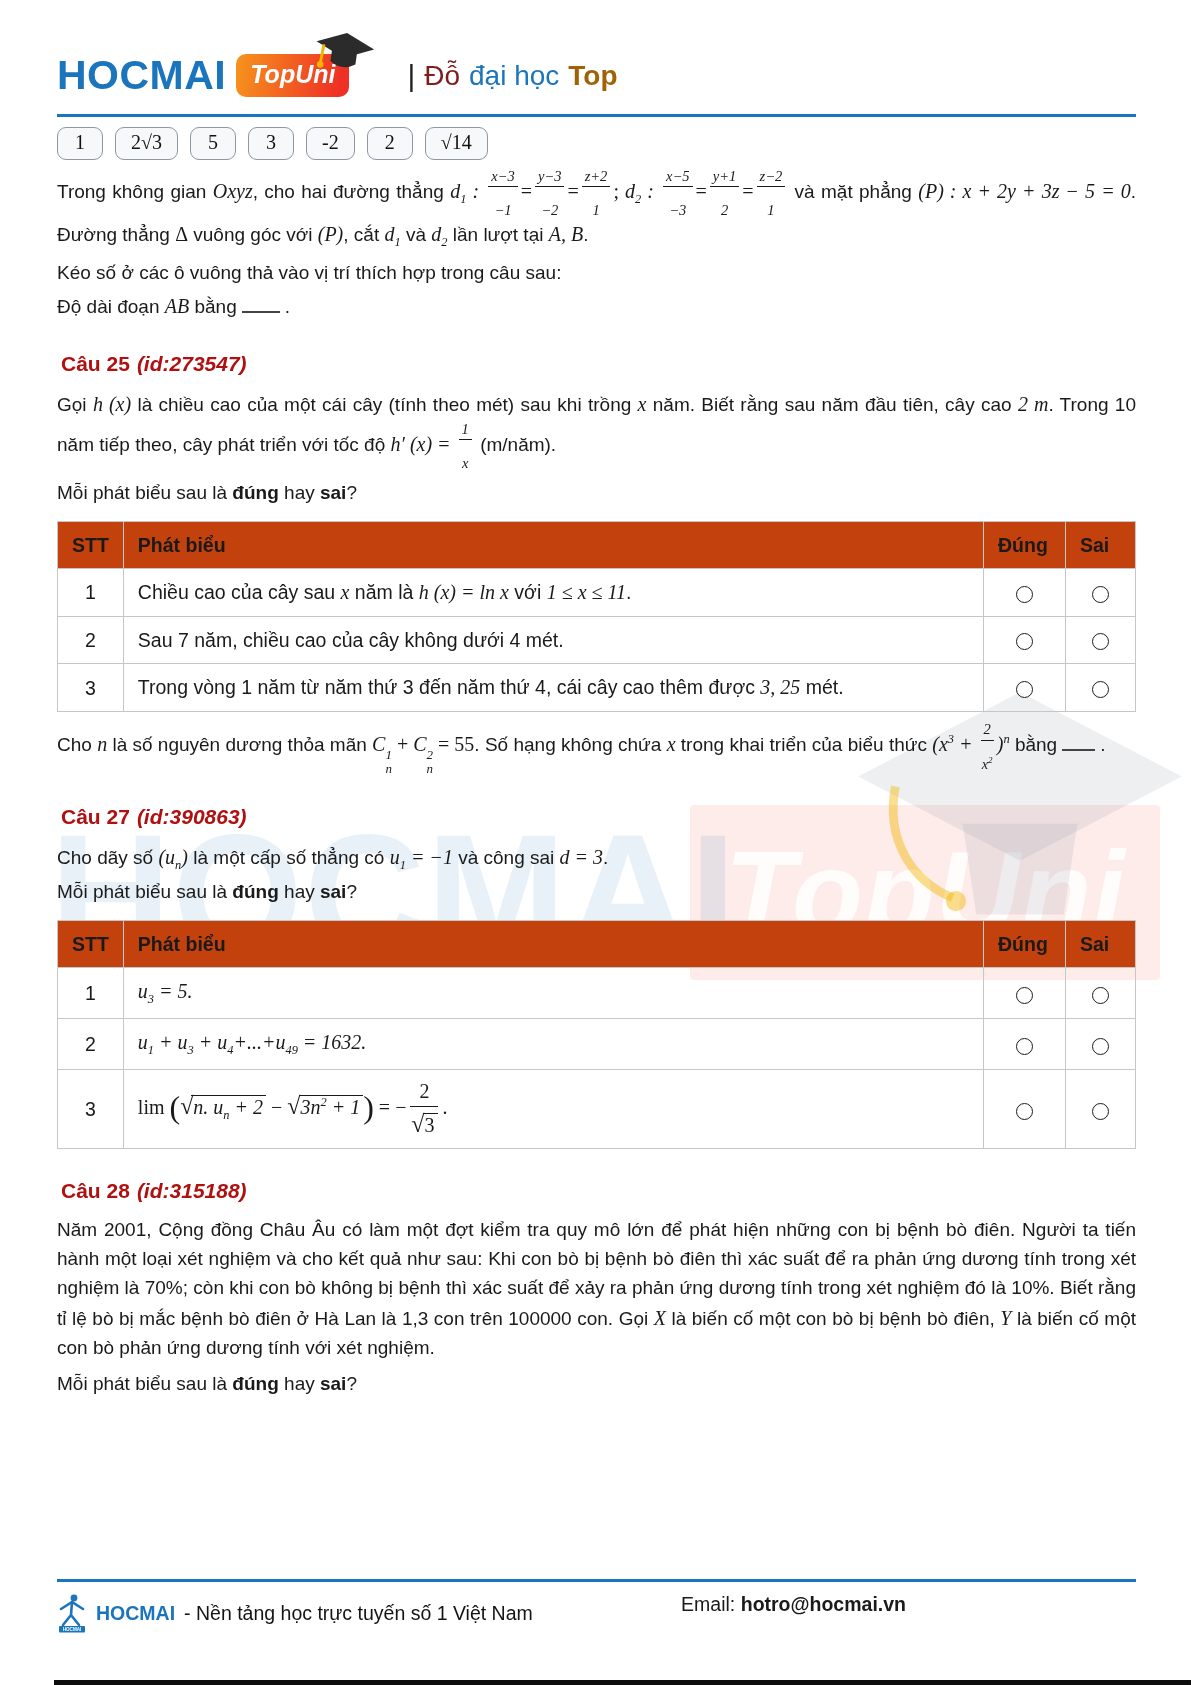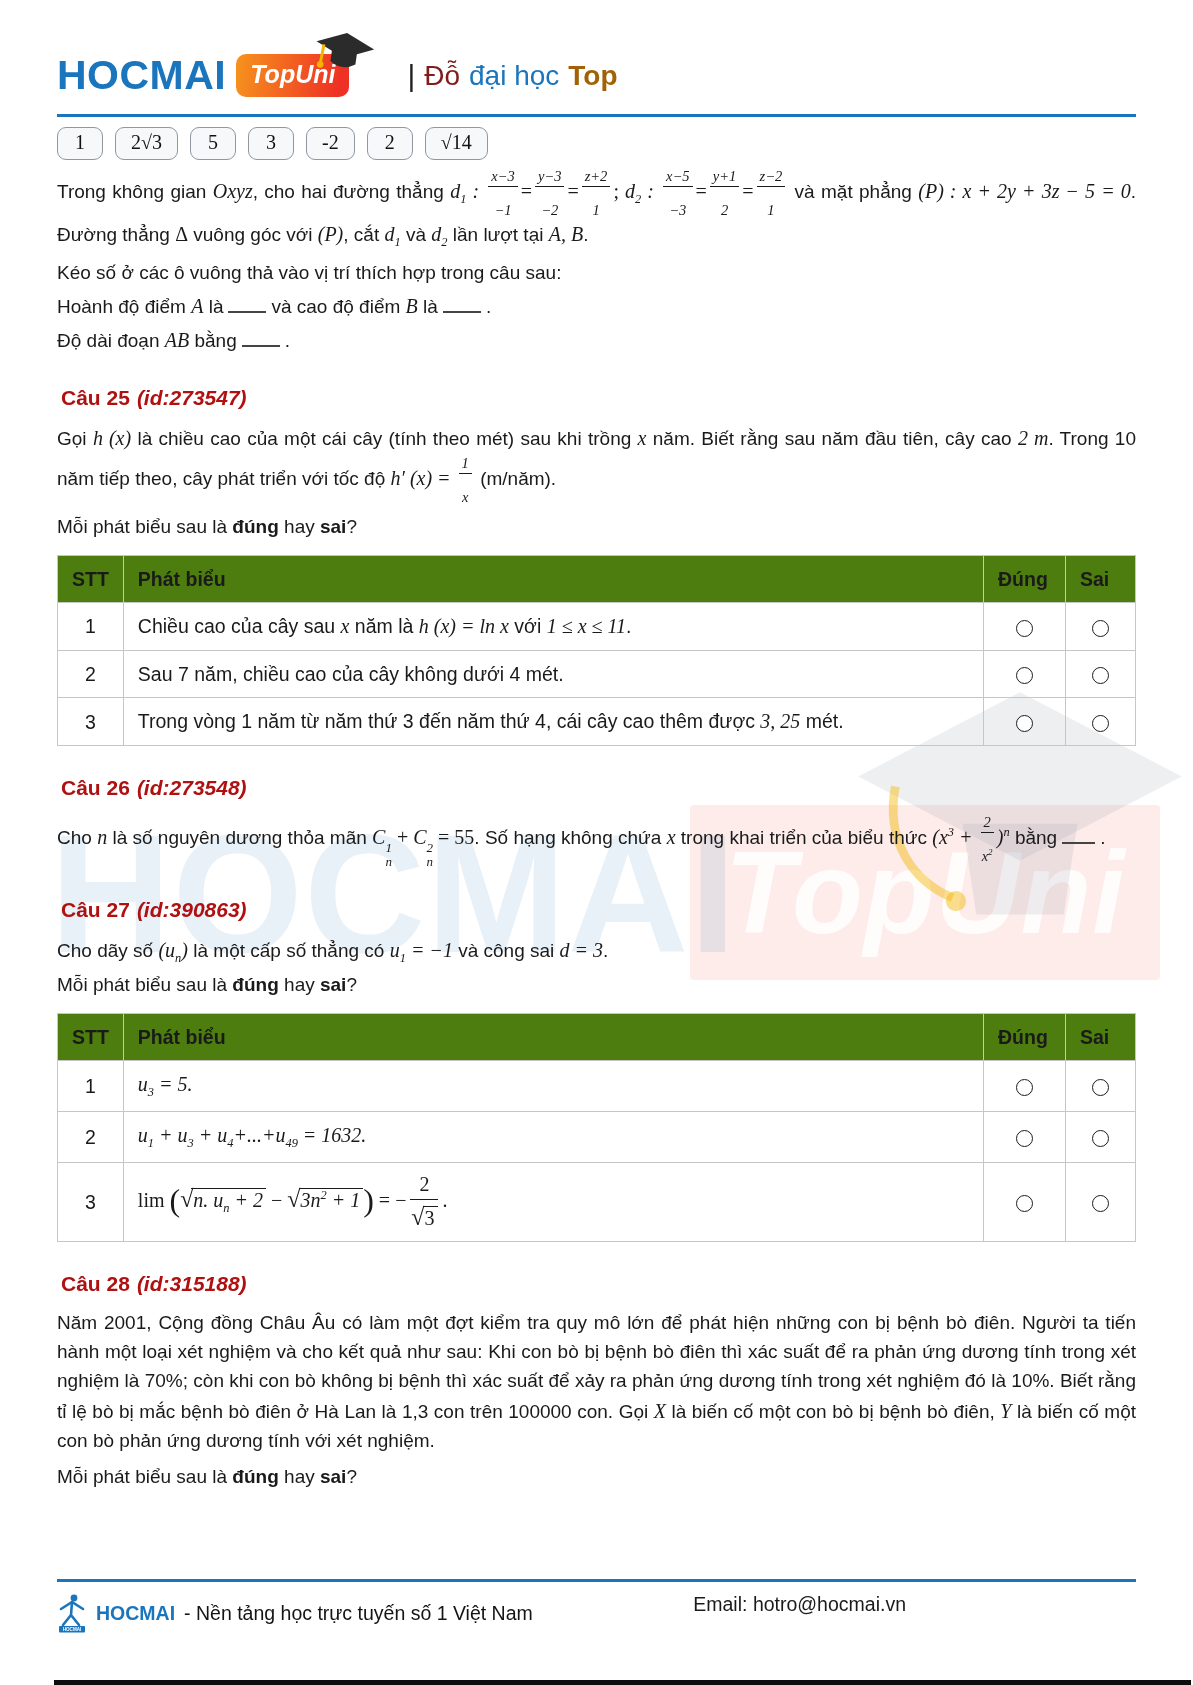--- a/index.html
+++ b/index.html
@@ -69,36 +69,36 @@
   .radicand { border-top:1.6px solid #1a1a1a; padding:0 3px 0 2px; margin-left:-2px; }
   .bigp { font-size:32px; font-style:normal; vertical-align:middle; position:relative; top:-2px; }
   .dfrac { display:inline-flex; flex-direction:column; align-items:center; vertical-align:middle;
            margin:0 4px; line-height:1.25; }
   .dfrac .dnum { border-bottom:1.6px solid #1a1a1a; padding:0 9px 2px 9px; }
   .dfrac .dden { padding-top:2px; }
 
   
   .qtable { width:100%; border-collapse:collapse; margin:13px 0 8px 0; font-size:19.5px; }
   .qtable th, .qtable td { border:1px solid #c6c6c6; padding:9px 14px; line-height:1.45; }
-  .qtable th { background:#4d7c0f; text-align:left; font-weight:700; }
+  .qtable th { background:#c2410c; text-align:left; font-weight:700; }
   .center { text-align:center; }
   .c-stt { width:64px; } .c-dung { width:82px; } .c-sai { width:70px; }
   .radio { display:inline-block; width:17px; height:17px; border:1.6px solid #1c1c1c;
            border-radius:50%; background:#fff; cursor:pointer; vertical-align:middle; }
 
   
   .footer { position:absolute; z-index:1; left:57px; right:57px; bottom:52px;
             border-top:3px solid #1b75bc; padding-top:11px;
             display:flex; justify-content:space-between; align-items:flex-start; font-size:19.5px; }
   .footer-left { display:flex; align-items:center; gap:9px; }
   .f-logo { width:30px; height:40px; }
   .f-brand { color:#1b75bc; font-weight:800; }
   .f-rest { color:#141414; }
   .footer-right { padding-right:230px; }
-  .f-email { font-weight:400;text-align:right; }
+  .f-email { font-weight:700;text-align:right; }
   .bottom-bar { position:absolute; left:54px; right:2px; bottom:0; height:5px; background:#0d0d0d; z-index:1; }
 </style>
 </head>
 <body>
 
 <div class="page">
 
   <div class="watermark">
     <div class="wm-pink">
         <span>TopUni</span>
@@ -166,23 +166,20 @@
           <span class="fn">y+1</span>
           <span class="fd">2</span>
         </span><span class="math rm">=</span><span class="frac">
           <span class="fn">z−2</span>
           <span class="fd">1</span>
         </span>
       <span> và mặt phẳng </span><span class="math">(P) : x + 2y + 3z − 5 = 0</span><span>. Đường thẳng </span><span class="math rm">Δ</span><span> vuông góc với </span><span class="math">(P)</span><span>, cắt </span><span class="math"><span>d</span><sub>1</sub></span><span> và </span><span class="math"><span>d</span><sub>2</sub></span><span> lần lượt tại </span><span class="math">A, B</span><span>.</span>
     </p>
     <p class="para tight bold-line">Kéo số ở các ô vuông thả vào vị trí thích hợp trong câu sau:</p>
     <p class="para tight">
-      <span>Hoành độ điểm </span><span class="math">A</span><span> là</span><span class="blank"></span><span>và cao độ điểm </span><span class="math">B</span><span> là</span><span class="blank"></span><span>.</span>
-    </p>
-    <p class="para tight">
       <span>Độ dài đoạn </span><span class="math">AB</span><span> bằng</span><span class="blank"></span><span>.</span>
     </p>
 
     <h3 class="qtitle"><span>Câu 25</span><span class="qid">(id:273547)</span></h3>
     <p class="para">
       <span>Gọi </span><span class="math">h (x)</span><span> là chiều cao của một cái cây (tính theo mét) sau khi trồng </span><span class="math">x</span><span> năm. Biết rằng sau năm đầu tiên, cây cao </span><span class="math">2 m</span><span>. Trong 10 năm tiếp theo, cây phát triển với tốc độ </span><span class="math">h′ (x) = </span><span class="frac">
           <span class="fn">1</span>
           <span class="fd">x</span>
         </span><span> (m/năm).</span>
     </p>
@@ -220,21 +217,20 @@
         </tr>
         <tr>
           <td class="center">3</td>
           <td><span>Trong vòng 1 năm từ năm thứ 3 đến năm thứ 4, cái cây cao thêm được </span><span class="math">3, 25</span><span> mét.</span></td>
           <td class="center"><span class="radio"></span></td>
           <td class="center"><span class="radio"></span></td>
         </tr>
       </tbody>
     </table>
 
-    <h3 class="qtitle"><span>Câu 26</span><span class="qid">(id:273548)</span></h3>
     <p class="para">
       <span>Cho </span><span class="math">n</span><span> là số nguyên dương thỏa mãn </span>
       <span class="math"><span>C</span><span class="stack">
             <sup>1</sup>
             <sub>n</sub>
           </span><span class="rm"> + </span><span>C</span><span class="stack">
             <sup>2</sup>
             <sub>n</sub>
           </span><span class="rm"> = 55</span></span><span>. Số hạng không chứa </span><span class="math">x</span><span> trong khai triển của biểu thức </span>
       <span class="math"><span>(x</span><sup>3</sup><span> + </span><span class="frac">

